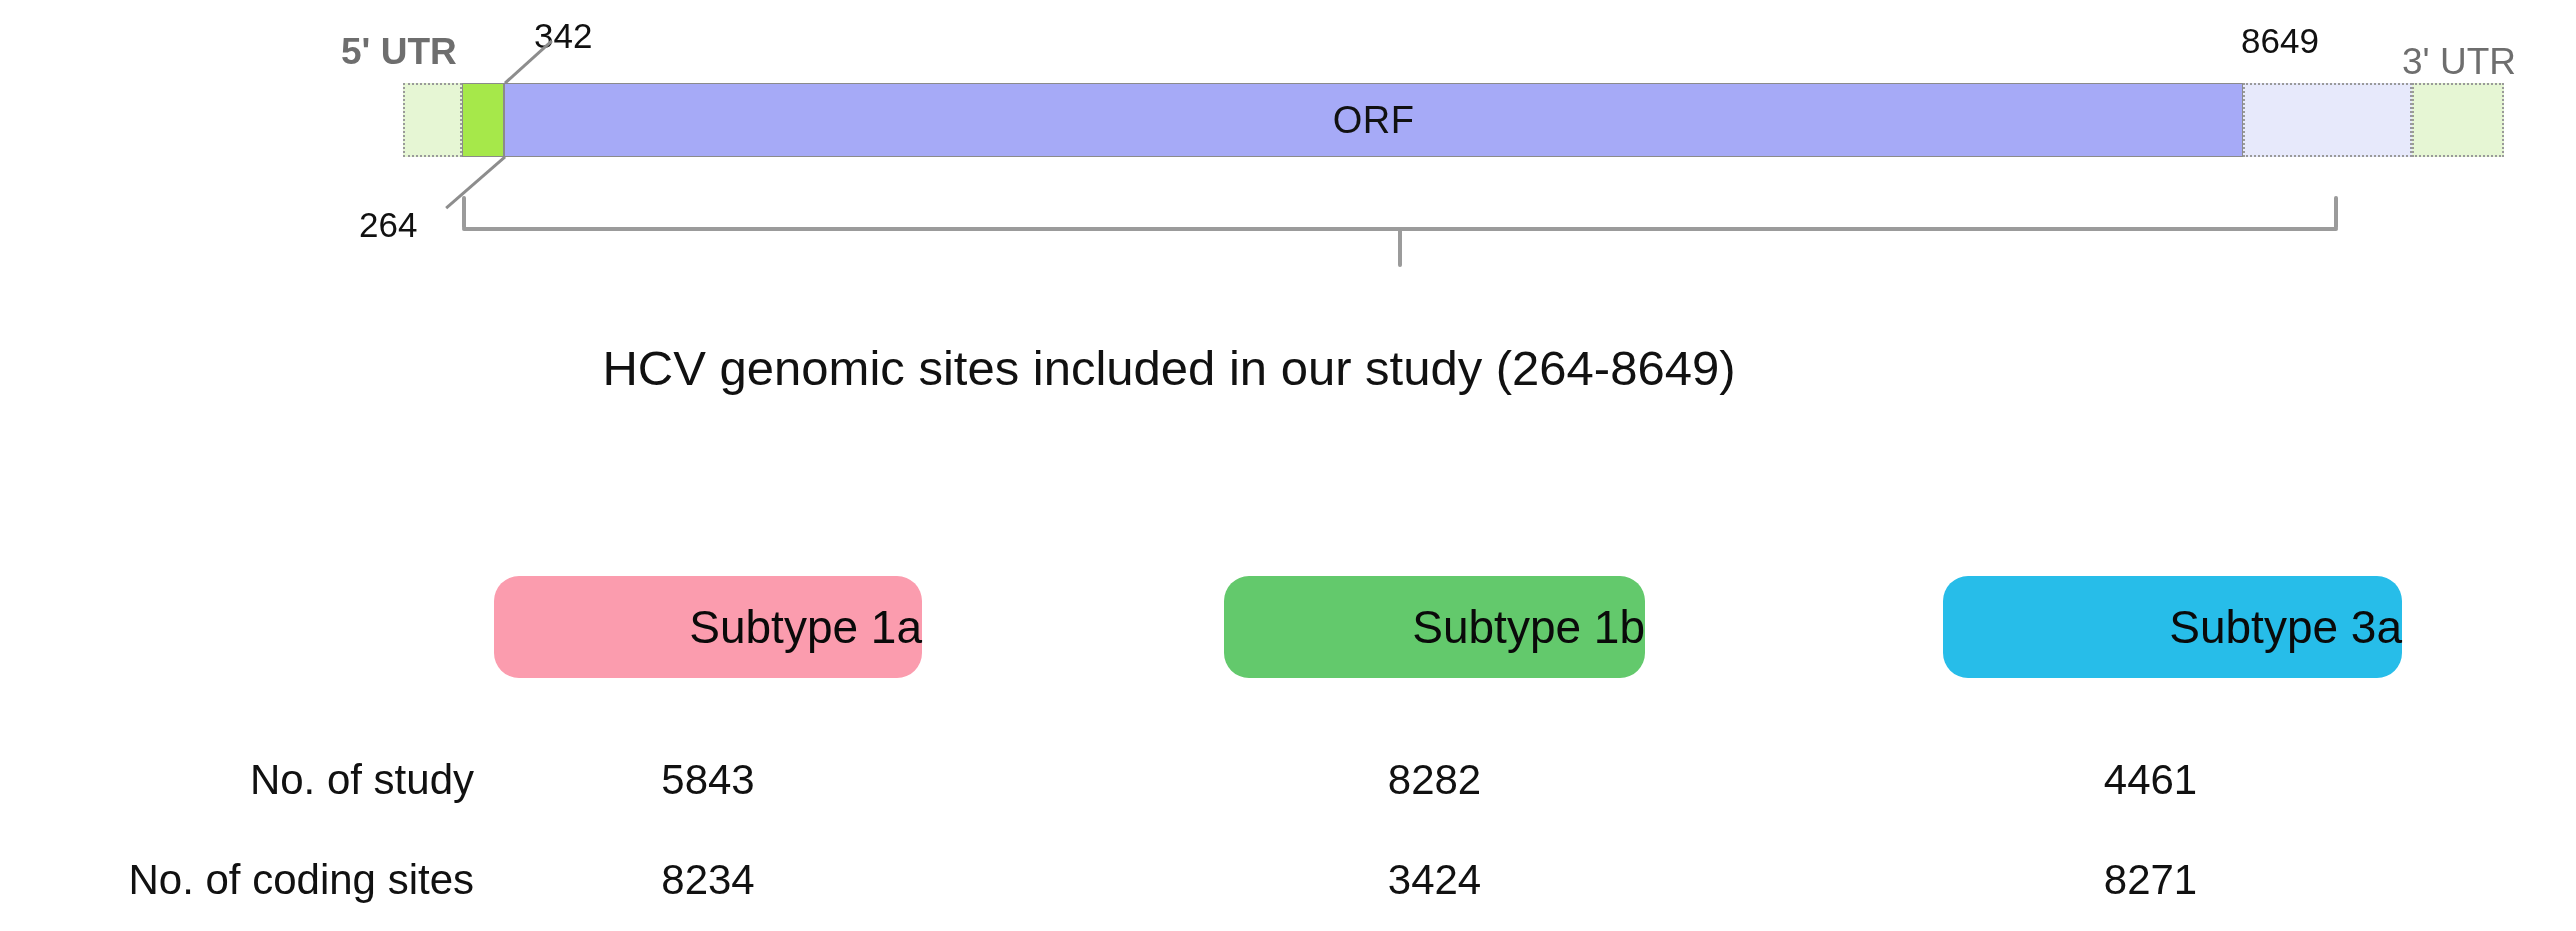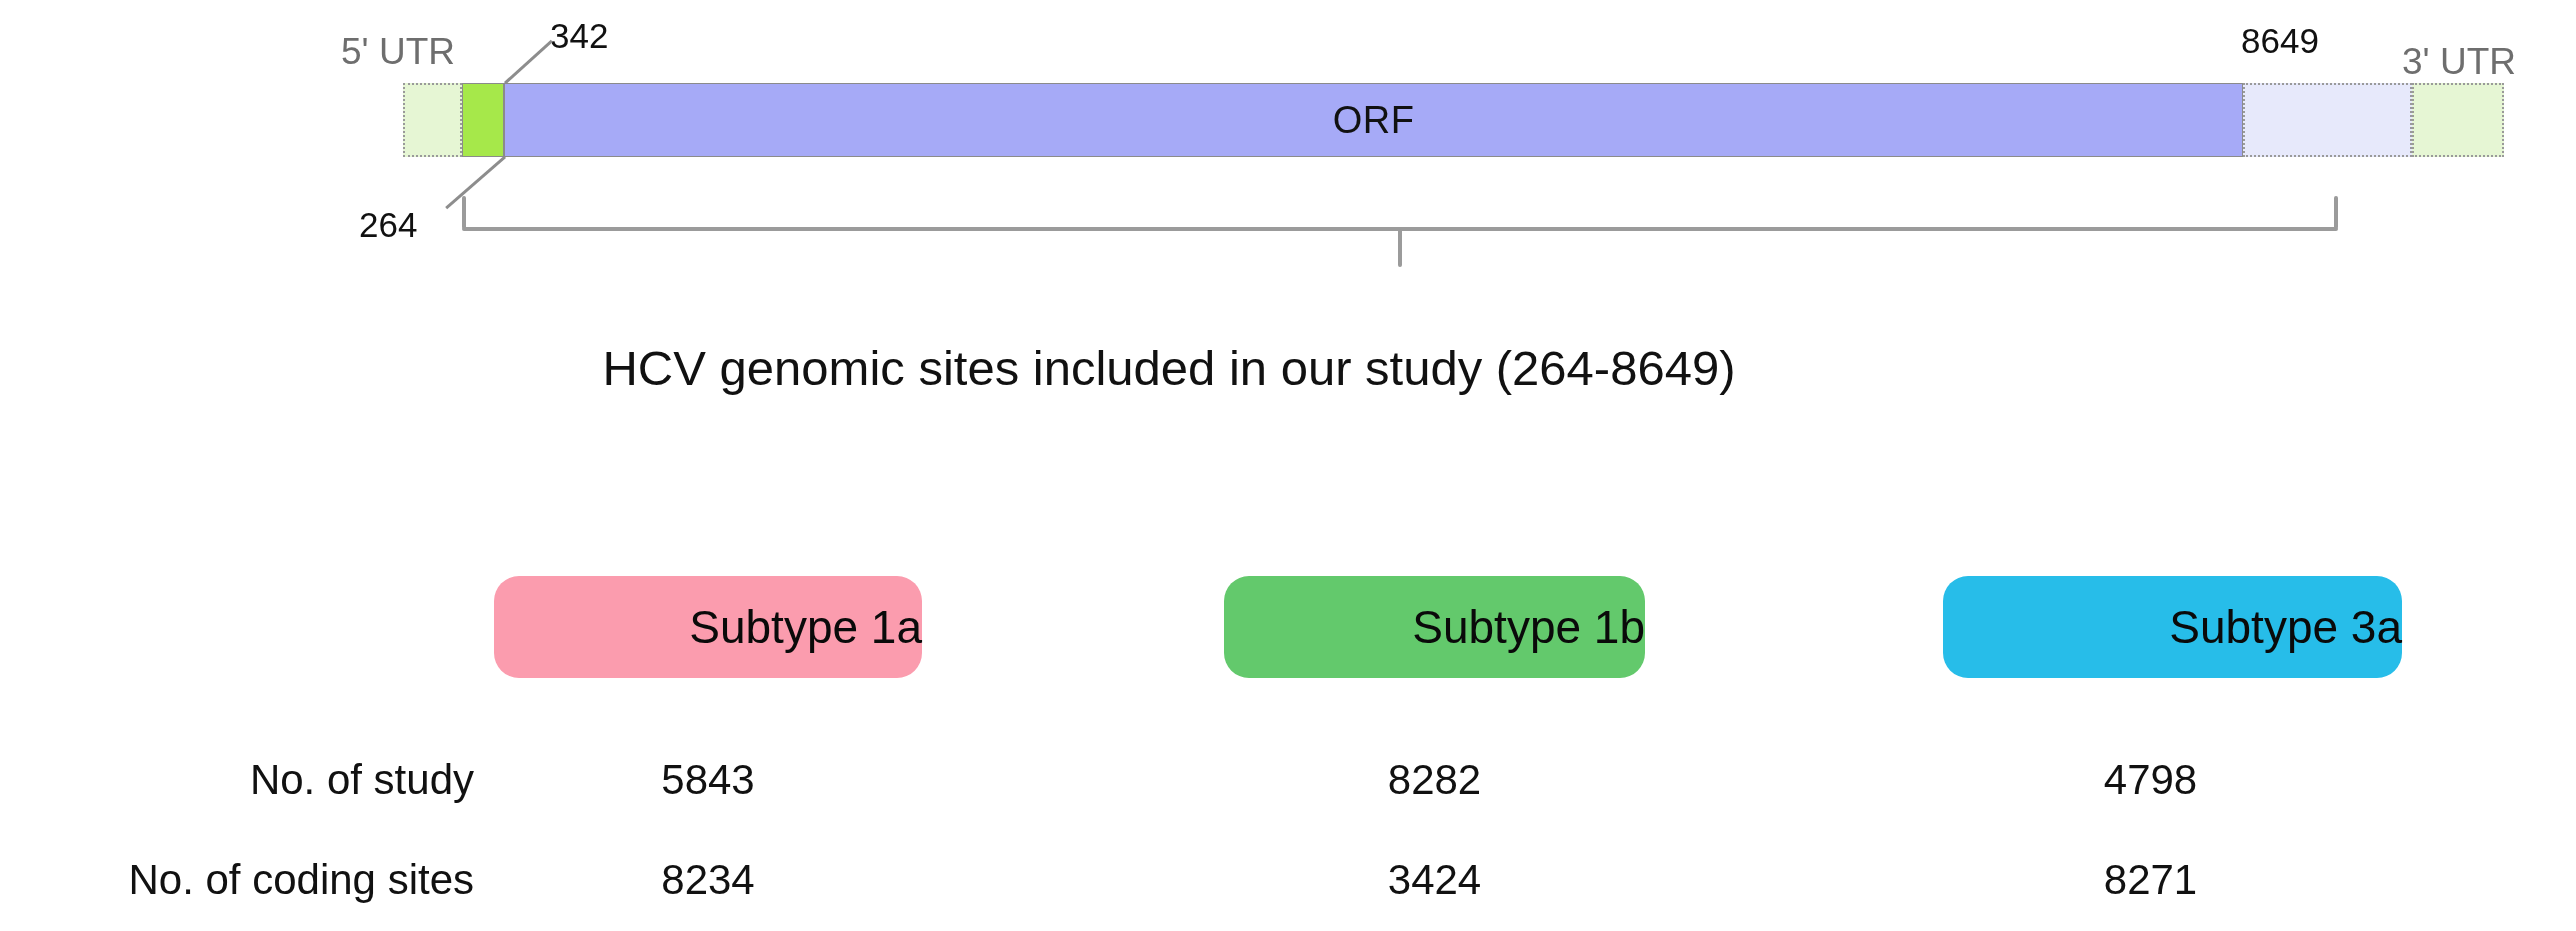--- a/index.html
+++ b/index.html
@@ -82,22 +82,22 @@
 
   
   .lbl {
     position: absolute;
     white-space: nowrap;
     font-size: 37px;
     color: #111111;
   }
   .lbl-muted { color: #6e6e6e; }
 
-  .lbl-utr5 { left: 341px; top: 31px; }
-  .lbl-342  { left: 534px; top: 16px; font-size: 35px; margin-left: 16px; }
+  .lbl-utr5 { left: 341px; top: 31px; font-weight: bold; }
+  .lbl-342  { left: 534px; top: 16px; font-size: 35px; }
   .lbl-264  { left: 359px; top: 205px; font-size: 35px; }
   .lbl-8649 { left: 2241px; top: 21px; font-size: 35px; }
   .lbl-utr3 { left: 2402px; top: 41px; }
 
   
   .leader {
     position: absolute;
     background: #8d8d8d;
     transform-origin: 0 0;
   }
@@ -245,21 +245,21 @@
   <div class="badge badge-1b">
     <span>Subtype 1b</span>
   </div>
   <div class="badge badge-3a">
     <span>Subtype 3a</span>
   </div>
 
   <div class="row-label row-label-1">No. of study</div>
   <div class="cell cell-c1 cell-r1">5843</div>
   <div class="cell cell-c2 cell-r1">8282</div>
-  <div class="cell cell-c3 cell-r1">4798</div>
+  <div class="cell cell-c3 cell-r1">4461</div>
 
   <div class="row-label row-label-2">No. of coding sites</div>
   <div class="cell cell-c1 cell-r2">8234</div>
   <div class="cell cell-c2 cell-r2">3424</div>
   <div class="cell cell-c3 cell-r2">8271</div>
 
 </div>
 
 
 </body></html>

